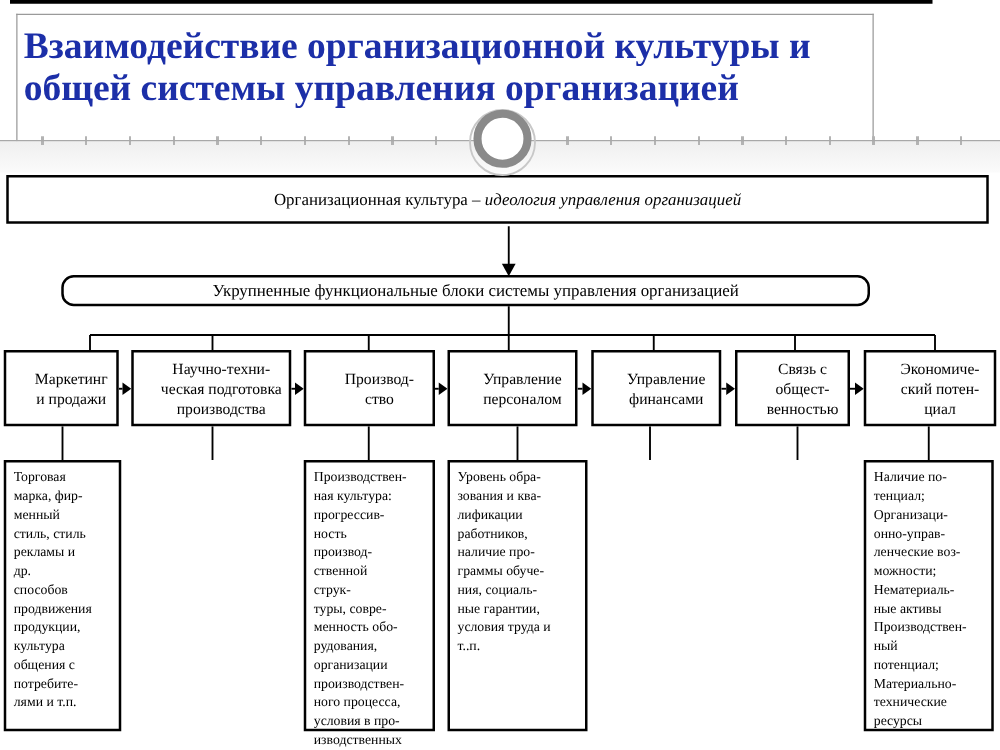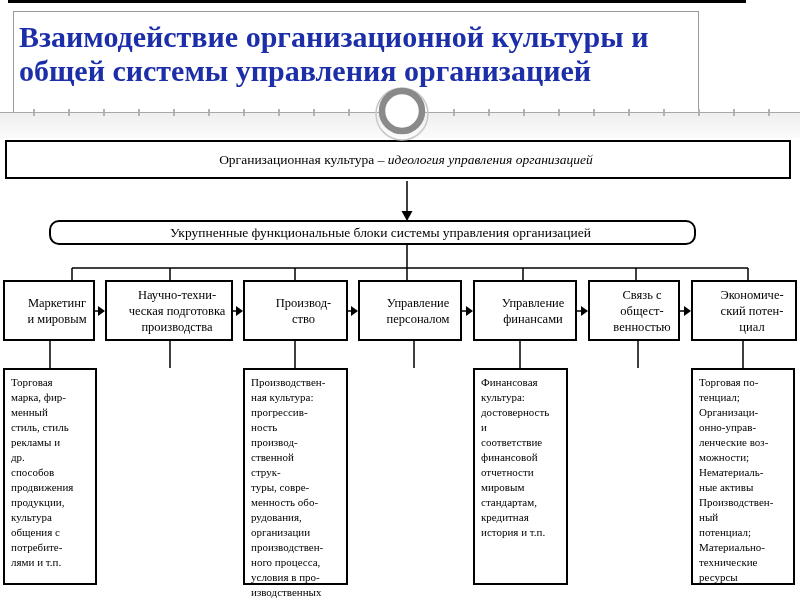--- a/index.html
+++ b/index.html
@@ -93,21 +93,21 @@
 
   <div class="box box-top">
     <div><span>Организационная культура – </span><em>идеология управления организацией</em></div>
   </div>
 
   <div class="box box-blocks">
     <span>Укрупненные функциональные блоки системы управления организацией</span>
   </div>
 
   <div class="box hdr h1">Маркетинг
-и мировым</div>
+и продажи</div>
   <div class="box hdr h3">Производ-
 ство</div>
   <div class="box hdr h2">Научно-техни-
 ческая подготовка
 производства</div>
   <div class="box hdr h4">Управление
 персоналом</div>
   <div class="box hdr h5">Управление
 финансами</div>
   <div class="box hdr h6">Связь с
@@ -136,31 +136,31 @@
 ственной струк-
 туры, совре-
 менность обо-
 рудования,
 организации
 производствен-
 ного процесса,
 условия в про-
 изводственных
 помещениях</div>
-  <div class="box det d5">Финансовая
-культура:
-достоверность и
-соответствие
-финансовой
-отчетности
-мировым
-стандартам,
-кредитная
-история и т.п.</div>
-  <div class="box det d7">Торговая по-
+  <div class="box det d4">Уровень обра-
+зования и ква-
+лификации
+работников,
+наличие про-
+граммы обуче-
+ния, социаль-
+ные гарантии,
+условия труда и
+т..п.</div>
+  <div class="box det d7">Наличие по-
 тенциал;
 Организаци-
 онно-управ-
 ленческие воз-
 можности;
 Нематериаль-
 ные активы
 Производствен-
 ный потенциал;
 Материально-

